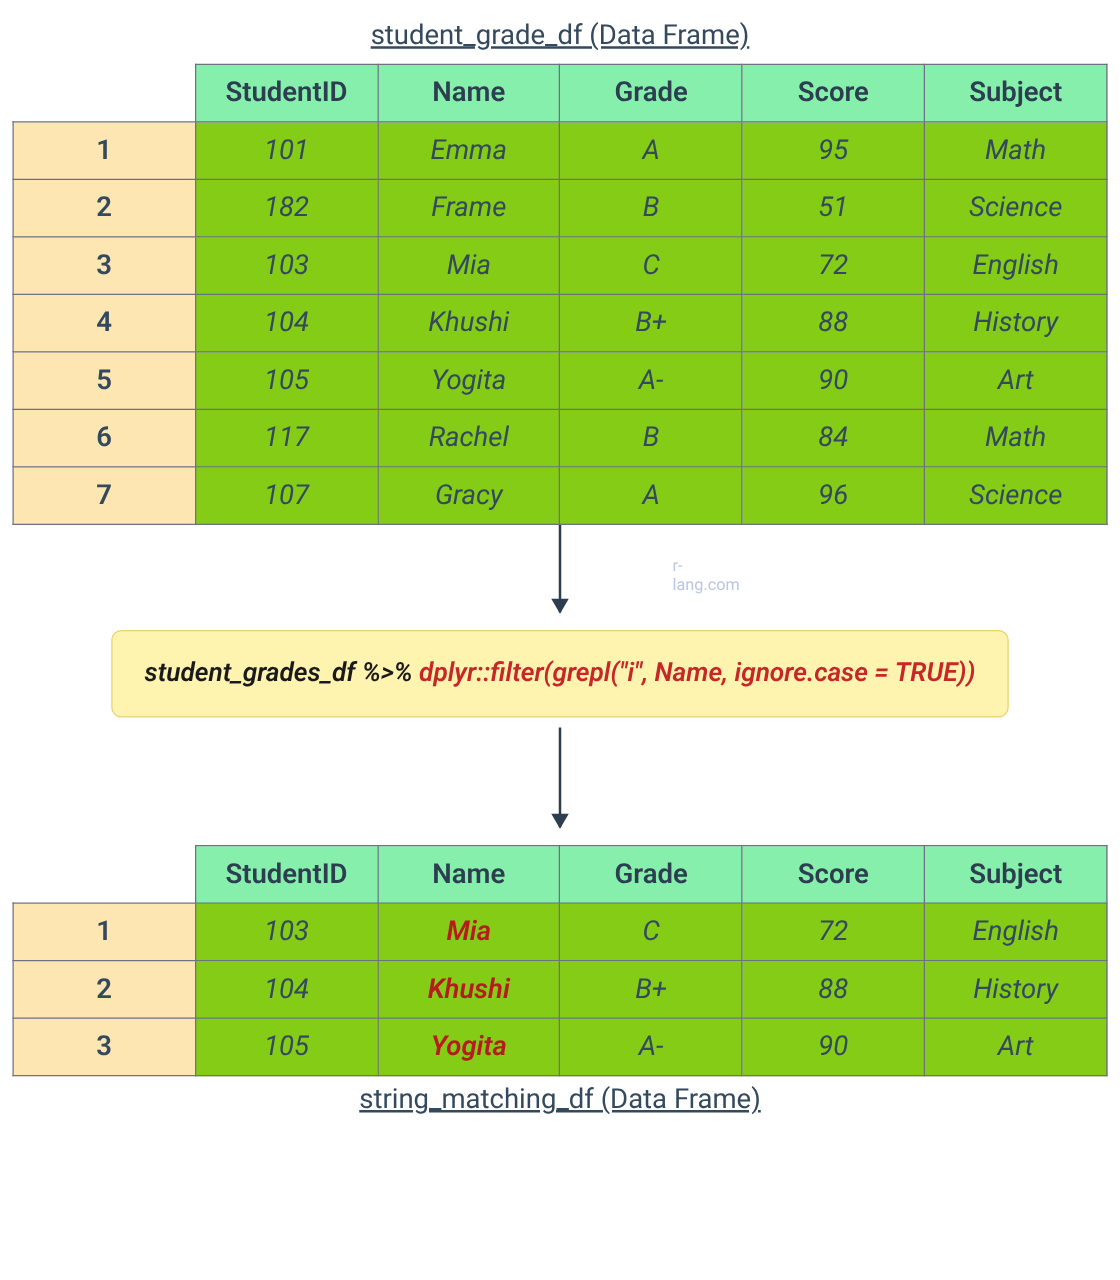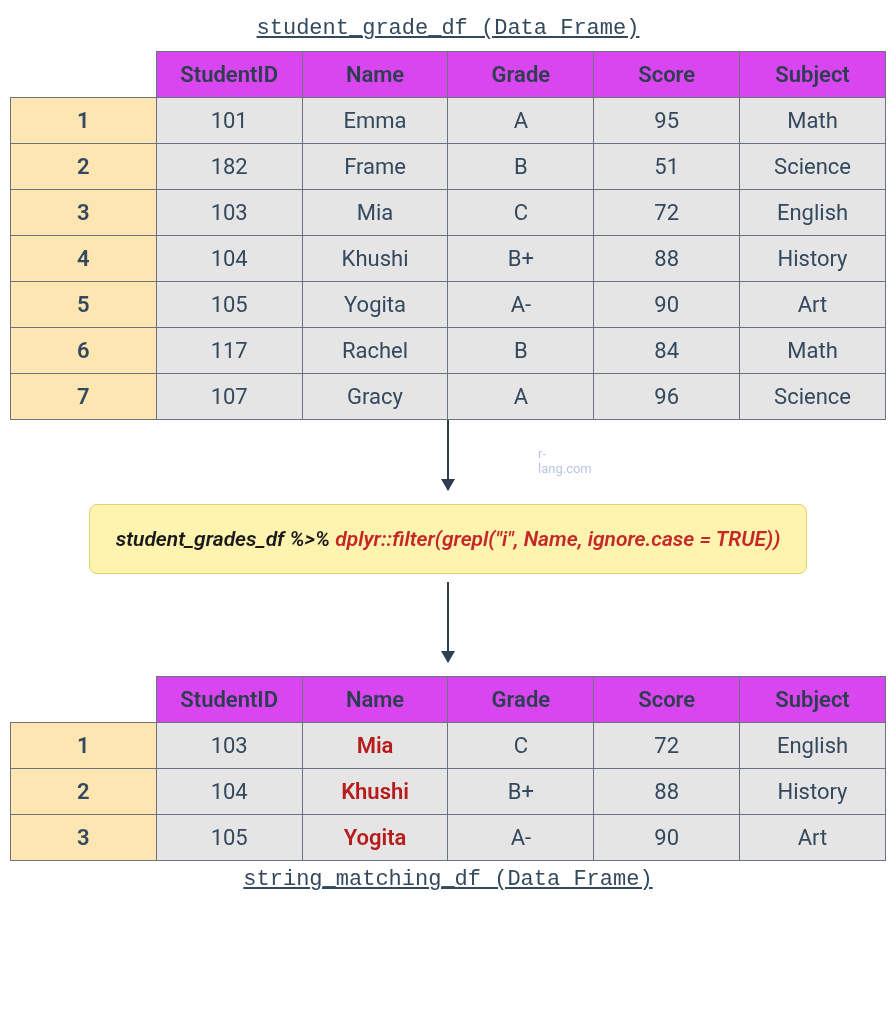--- a/index.html
+++ b/index.html
@@ -10,49 +10,49 @@
     background: #ffffff;
     color: #2c3e50;
     width: 896px;
   }
   .diagram { display: flex; flex-direction: column; align-items: center; }
   .caption {
     text-decoration: underline;
     font-size: 22px;
     color: #34495e;
     margin: 6px 0 10px;
-    font-family: Liberation Mono, monospace;
   }
   table {
     border-collapse: collapse;
     font-size: 22px;
   }
   th {
-    background: #d946ef;
+    background: #86efac;
     border: 1px solid #6b7280;
     padding: 10px 0;
     font-weight: 600;
     color: #2c3e50;
     width: 146px;
   }
   td {
     border: 1px solid #6b7280;
     padding: 10px 0;
     text-align: center;
     width: 146px;
   }
   td.idx {
     background: #fde6b2;
     width: 136px;
     font-weight: 600;
     color: #34495e;
   }
   td.data {
-    background: #e5e5e5;
+    background: #84cc16;
     color: #34495e;
+    font-style: italic;
   }
   td.hl {
     color: #b71c1c;
     font-weight: 600;
   }
   .arrow-col { display: flex; flex-direction: column; align-items: center; position: relative; }
   .arrow {
     width: 2px;
     background: #2c3e50;
     position: relative;

